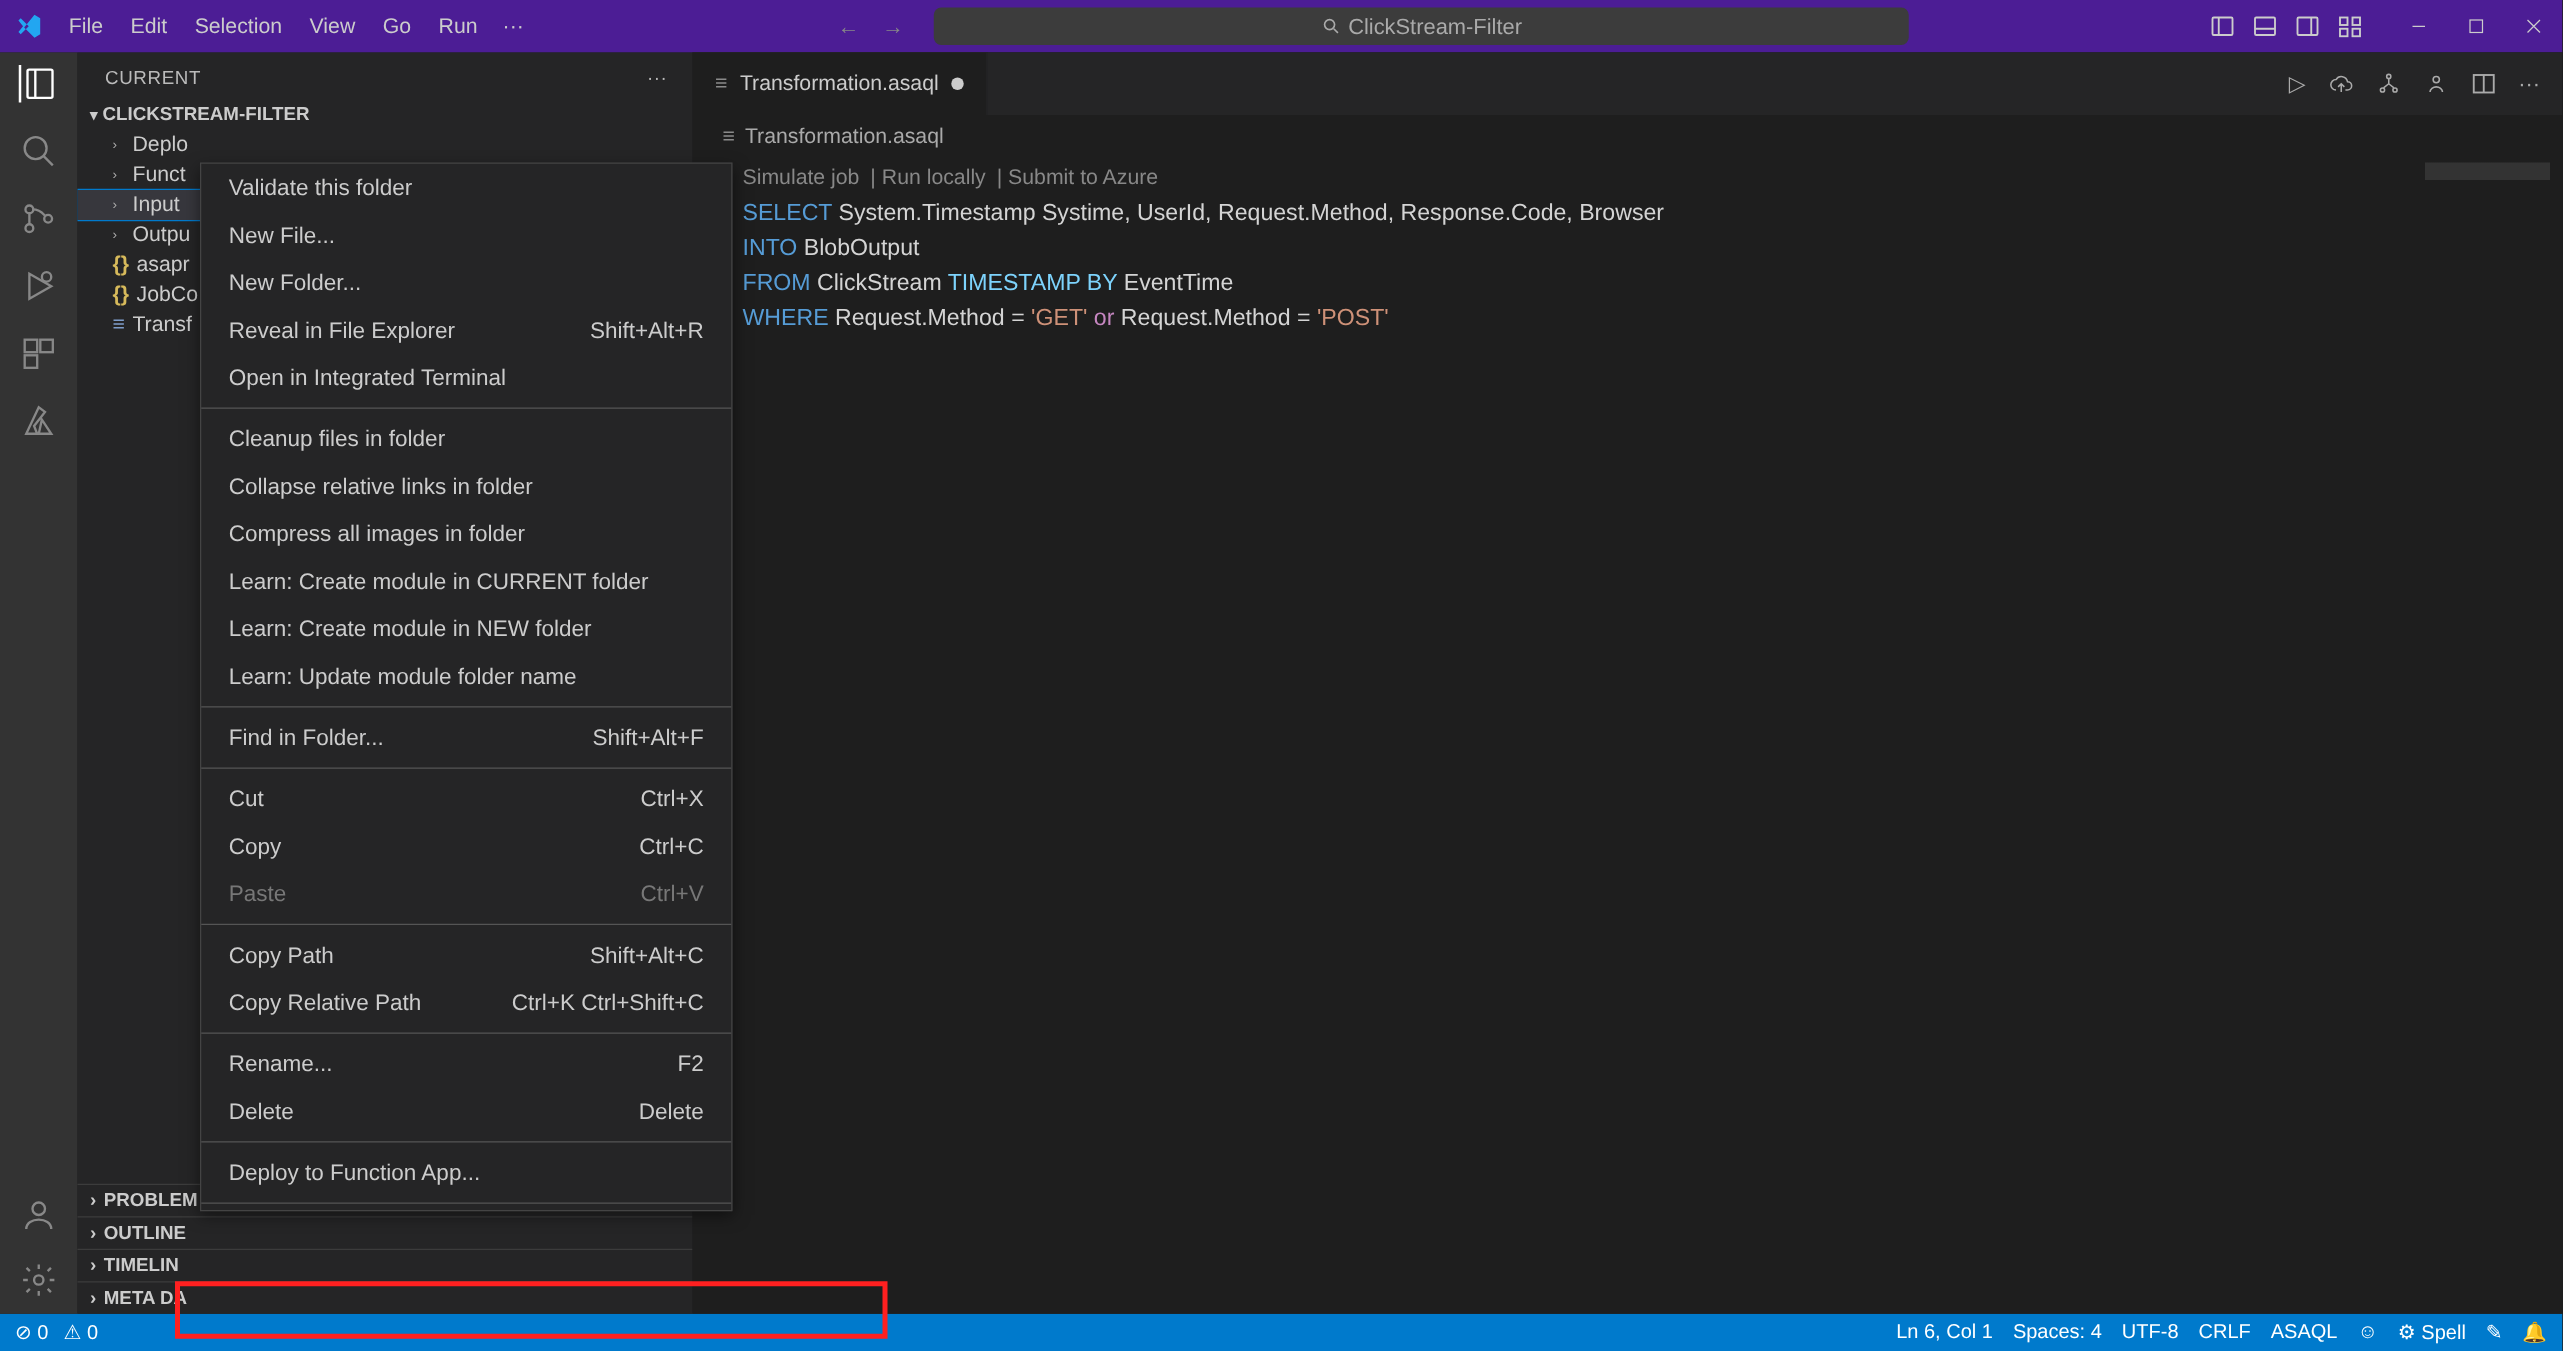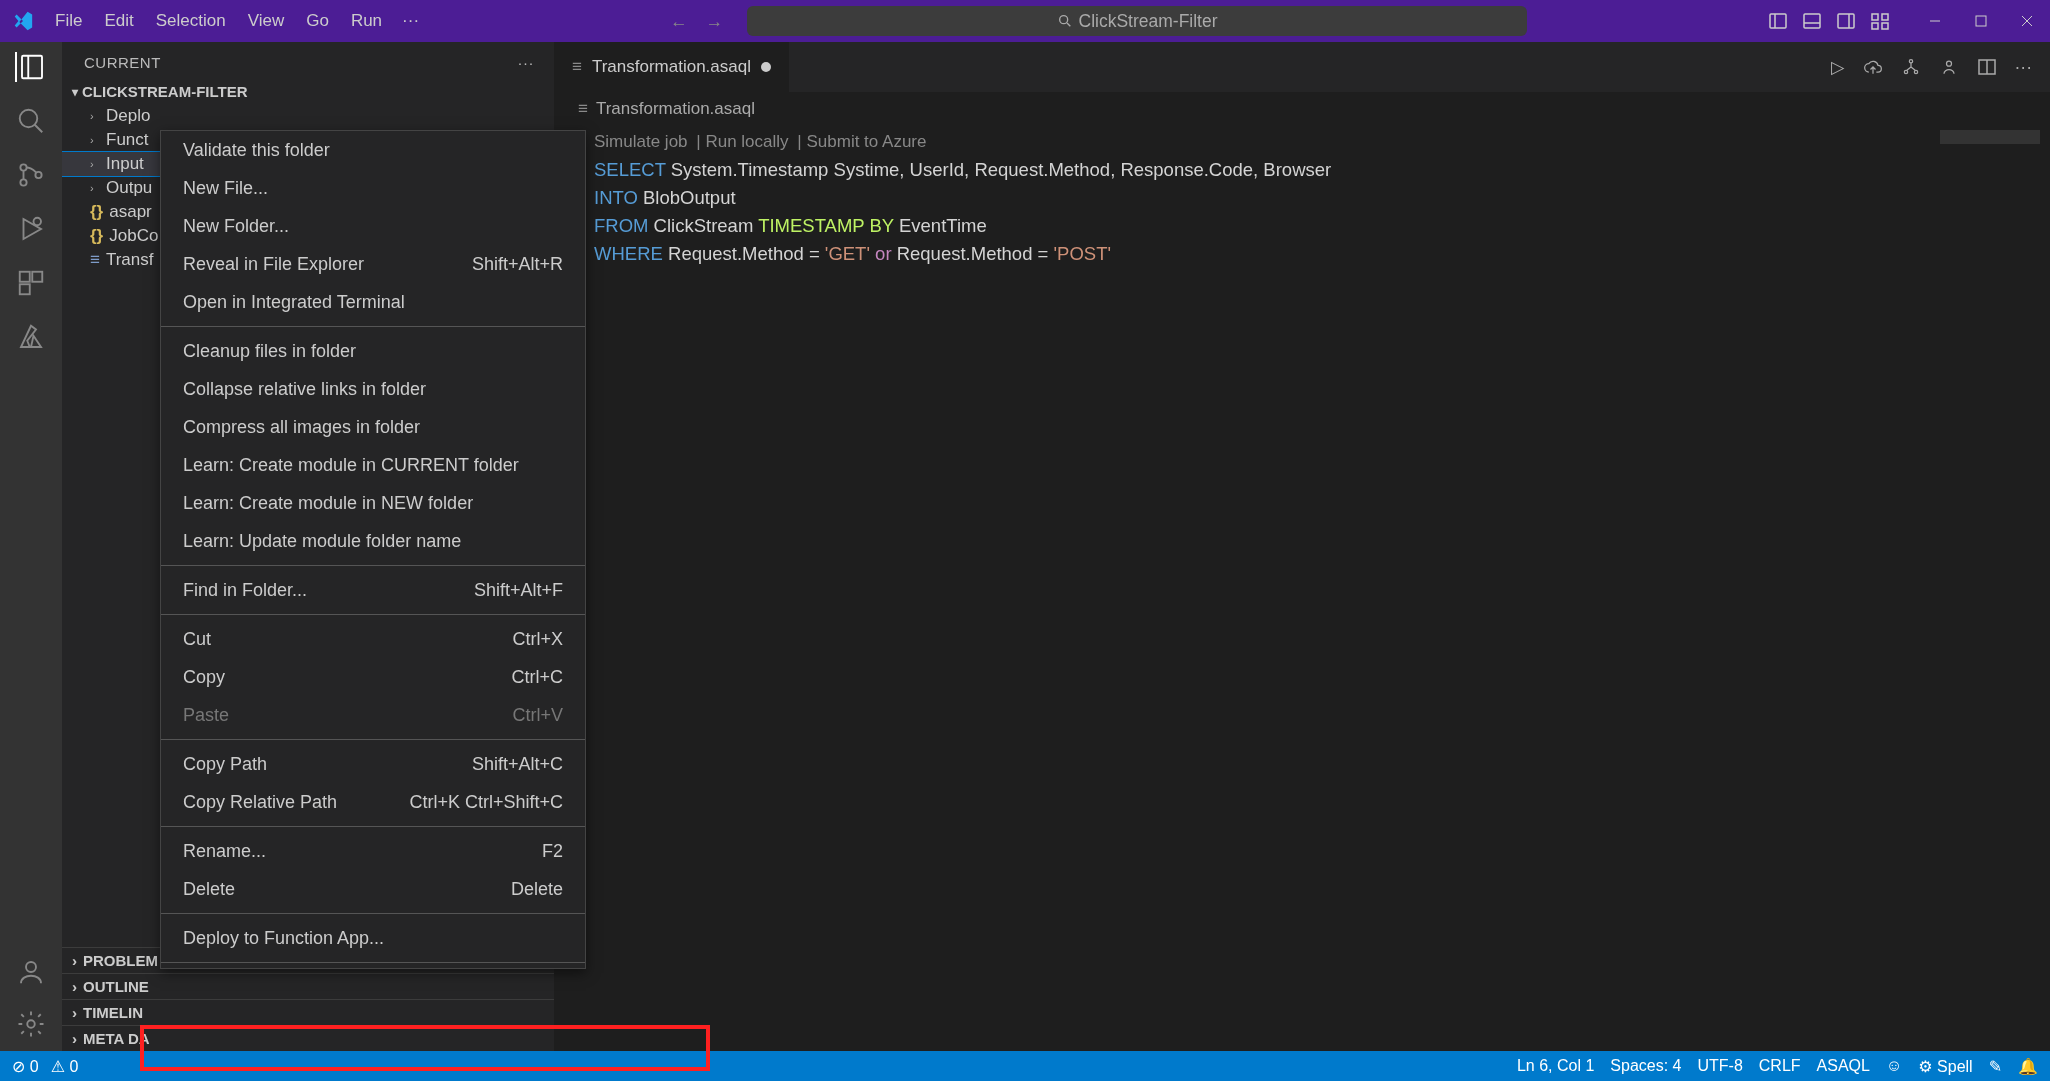--- a/index.html
+++ b/index.html
@@ -51,21 +51,21 @@
 .tab-bar { height: 50px; background: #252526; display: flex; align-items: stretch; }
 .tab { display: flex; align-items: center; gap: 10px; padding: 0 18px; background: #1e1e1e; border-right: 1px solid #252526; font-size: 17px; }
 .tab .dot { width: 10px; height: 10px; border-radius: 50%; background: #ccc; }
 .tab-actions { margin-left: auto; display: flex; gap: 18px; align-items: center; padding-right: 18px; color: #aaa; }
 .breadcrumb { height: 34px; display: flex; align-items: center; gap: 8px; padding-left: 24px; color: #aaa; font-size: 17px; }
 .code-actions { padding: 6px 0 0 40px; color: #888; font-size: 17px; }
 .code-actions span { margin-right: 4px; }
 .code { padding: 4px 0 0 40px; font-family: "Consolas", monospace; font-size: 18.5px; line-height: 28px; }
 .kw { color: #569cd6; }
 .kw2 { color: #c586c0; text-align: right; }
-.fn { color: #bef264; }
+.fn { color: #7dd3fc; }
 .str { color: #ce9178; }
 .plain { color: #d4d4d4; }
 
 
 .minimap { position: absolute; right: 10px; top: 130px; width: 100px; height: 14px; background: linear-gradient(#5a5a5a,#5a5a5a); opacity: 0.35; }
 
 
 .status-bar { height: 30px; background: #007acc; display: flex; align-items: center; color: #fff; font-size: 16px; padding: 0 12px; gap: 16px; }
 .status-bar .left { display: flex; gap: 12px; align-items: center; }
 .status-bar .right { margin-left: auto; display: flex; gap: 16px; align-items: center; }

